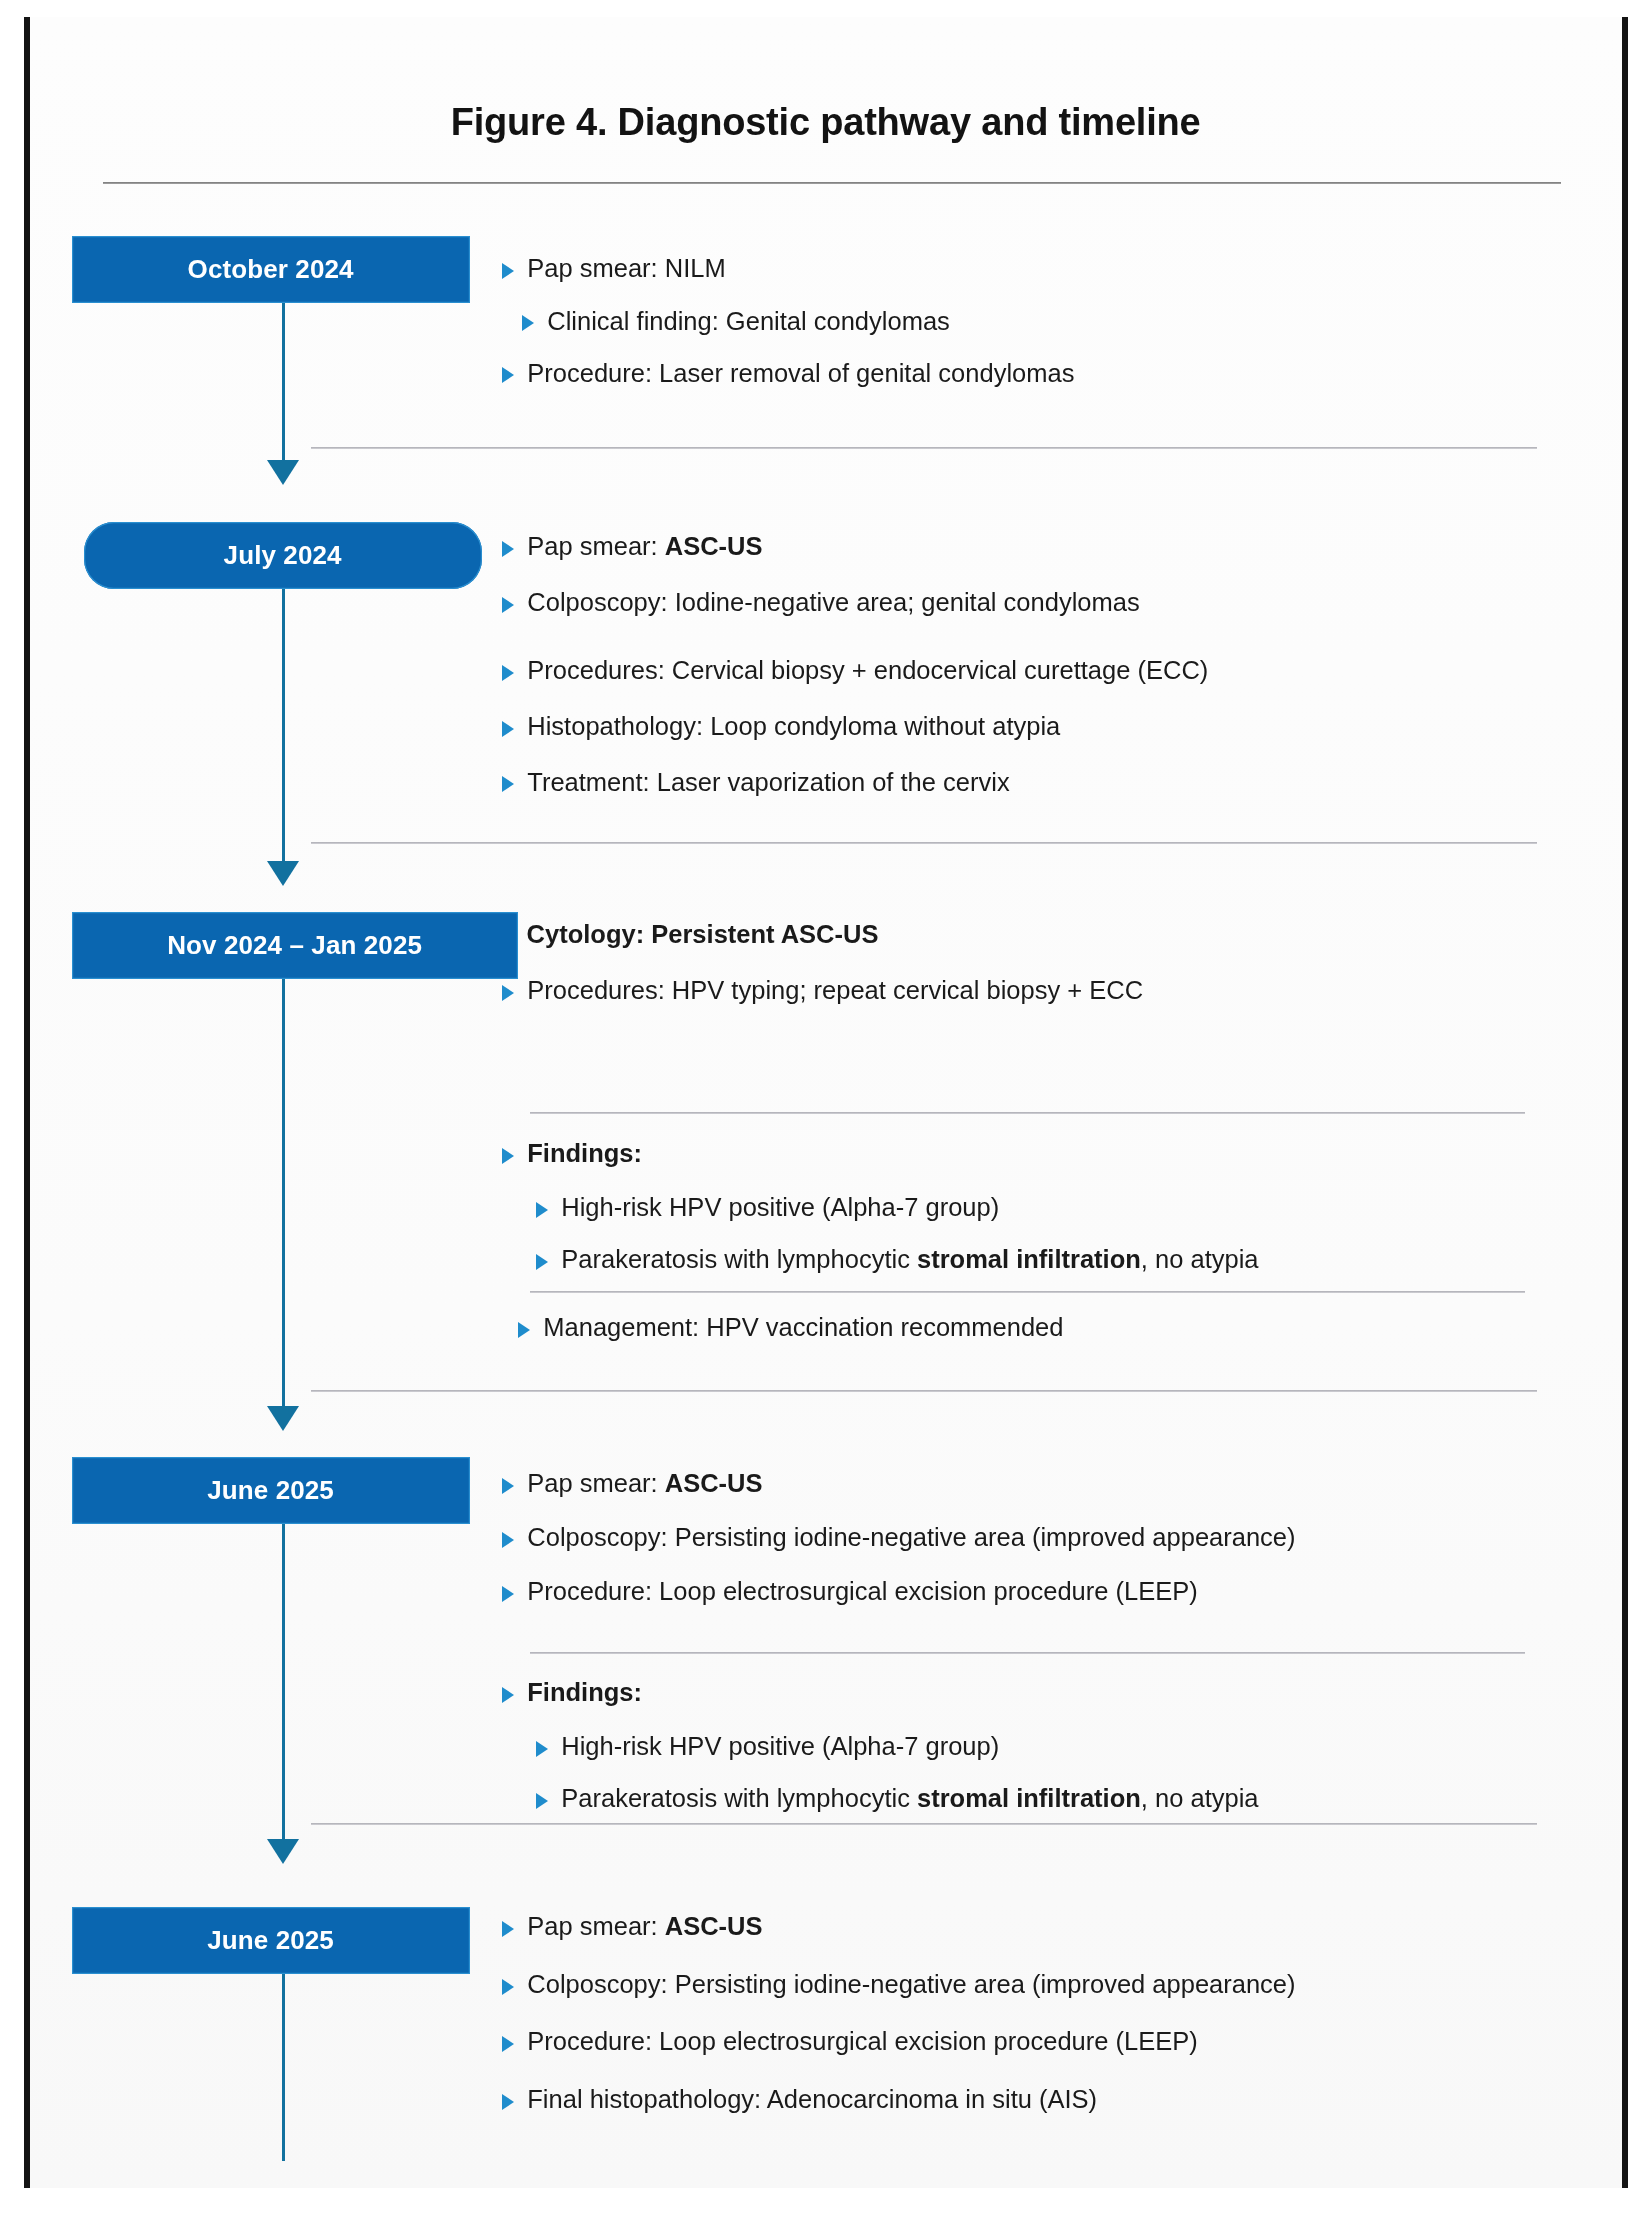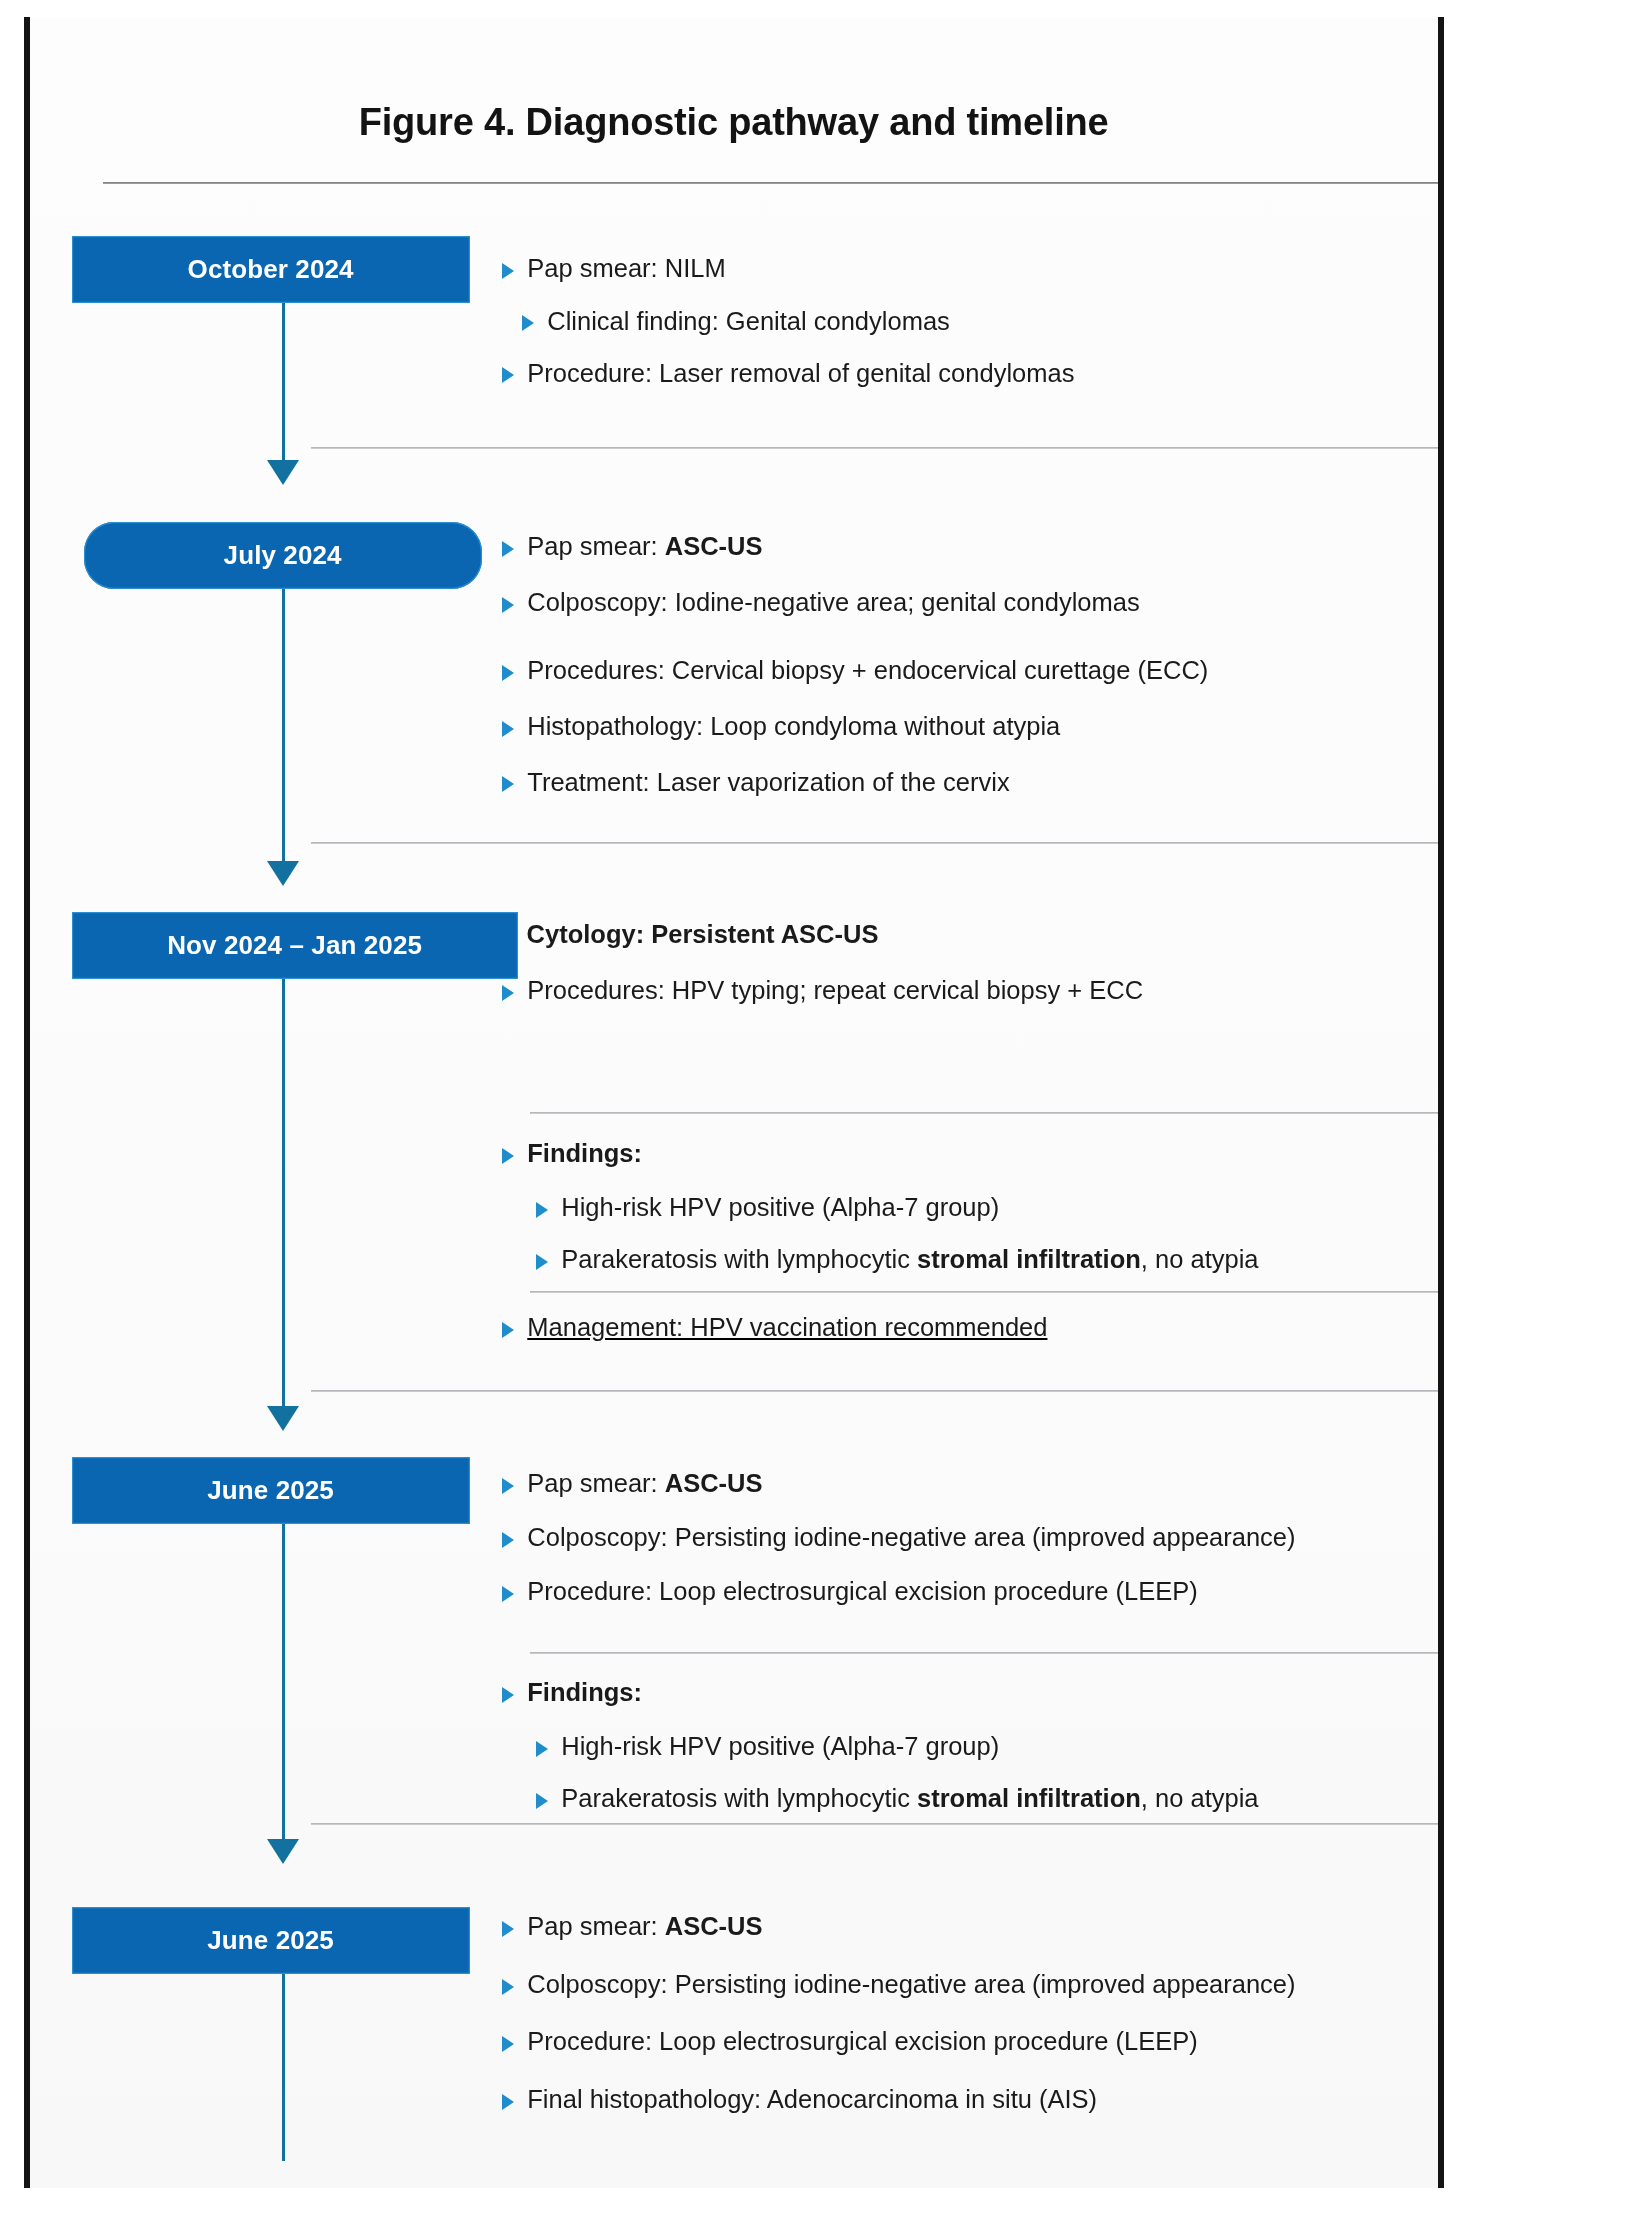--- a/index.html
+++ b/index.html
@@ -12,21 +12,21 @@
     height: 2227px;
     font-family: "Liberation Sans", sans-serif;
     -webkit-font-smoothing: antialiased;
   }
 
   
   #figure-frame {
     position: absolute;
     left: 23.6px;
     top: 17.4px;
-    width: 1420px;
+    width: 1604px;
     height: 2171px;
     background: #86efac;
     border-left: 6.2px solid #141414;
     border-right: 6.2px solid #141414;
     box-sizing: border-box;
     overflow: hidden;
   }
   #figure-inner {
     position: absolute;
     left: 0; top: 0; right: 0; bottom: 0;
@@ -211,21 +211,21 @@
         <span class="btxt">High-risk HPV positive (Alpha-7 group)</span>
       </div>
       <div class="bullet-row sub">
         <span class="tri"></span>
         <span class="btxt">Parakeratosis with lymphocytic <b>stromal infiltration</b>, no atypia</span>
       </div>
     </div>
 
     <div class="sep" style="left:500px; top:1274px; width:995px;"></div>
 
-    <div class="content" style="left:472px; top:1296px; width:1051px;text-decoration:underline;">
+    <div class="content" style="left:488px; top:1296px; width:1051px;">
       <div class="bullet-row">
         <span class="tri"></span>
         <span class="btxt">Management: HPV vaccination recommended</span>
       </div>
     </div>
 
     <div class="sep" style="left:281px; top:1373px; width:1226px;"></div>
 
     <div class="date-chip" style="left:42px; top:1440px; width:398px; height:67px;">
       <span>June 2025</span>

